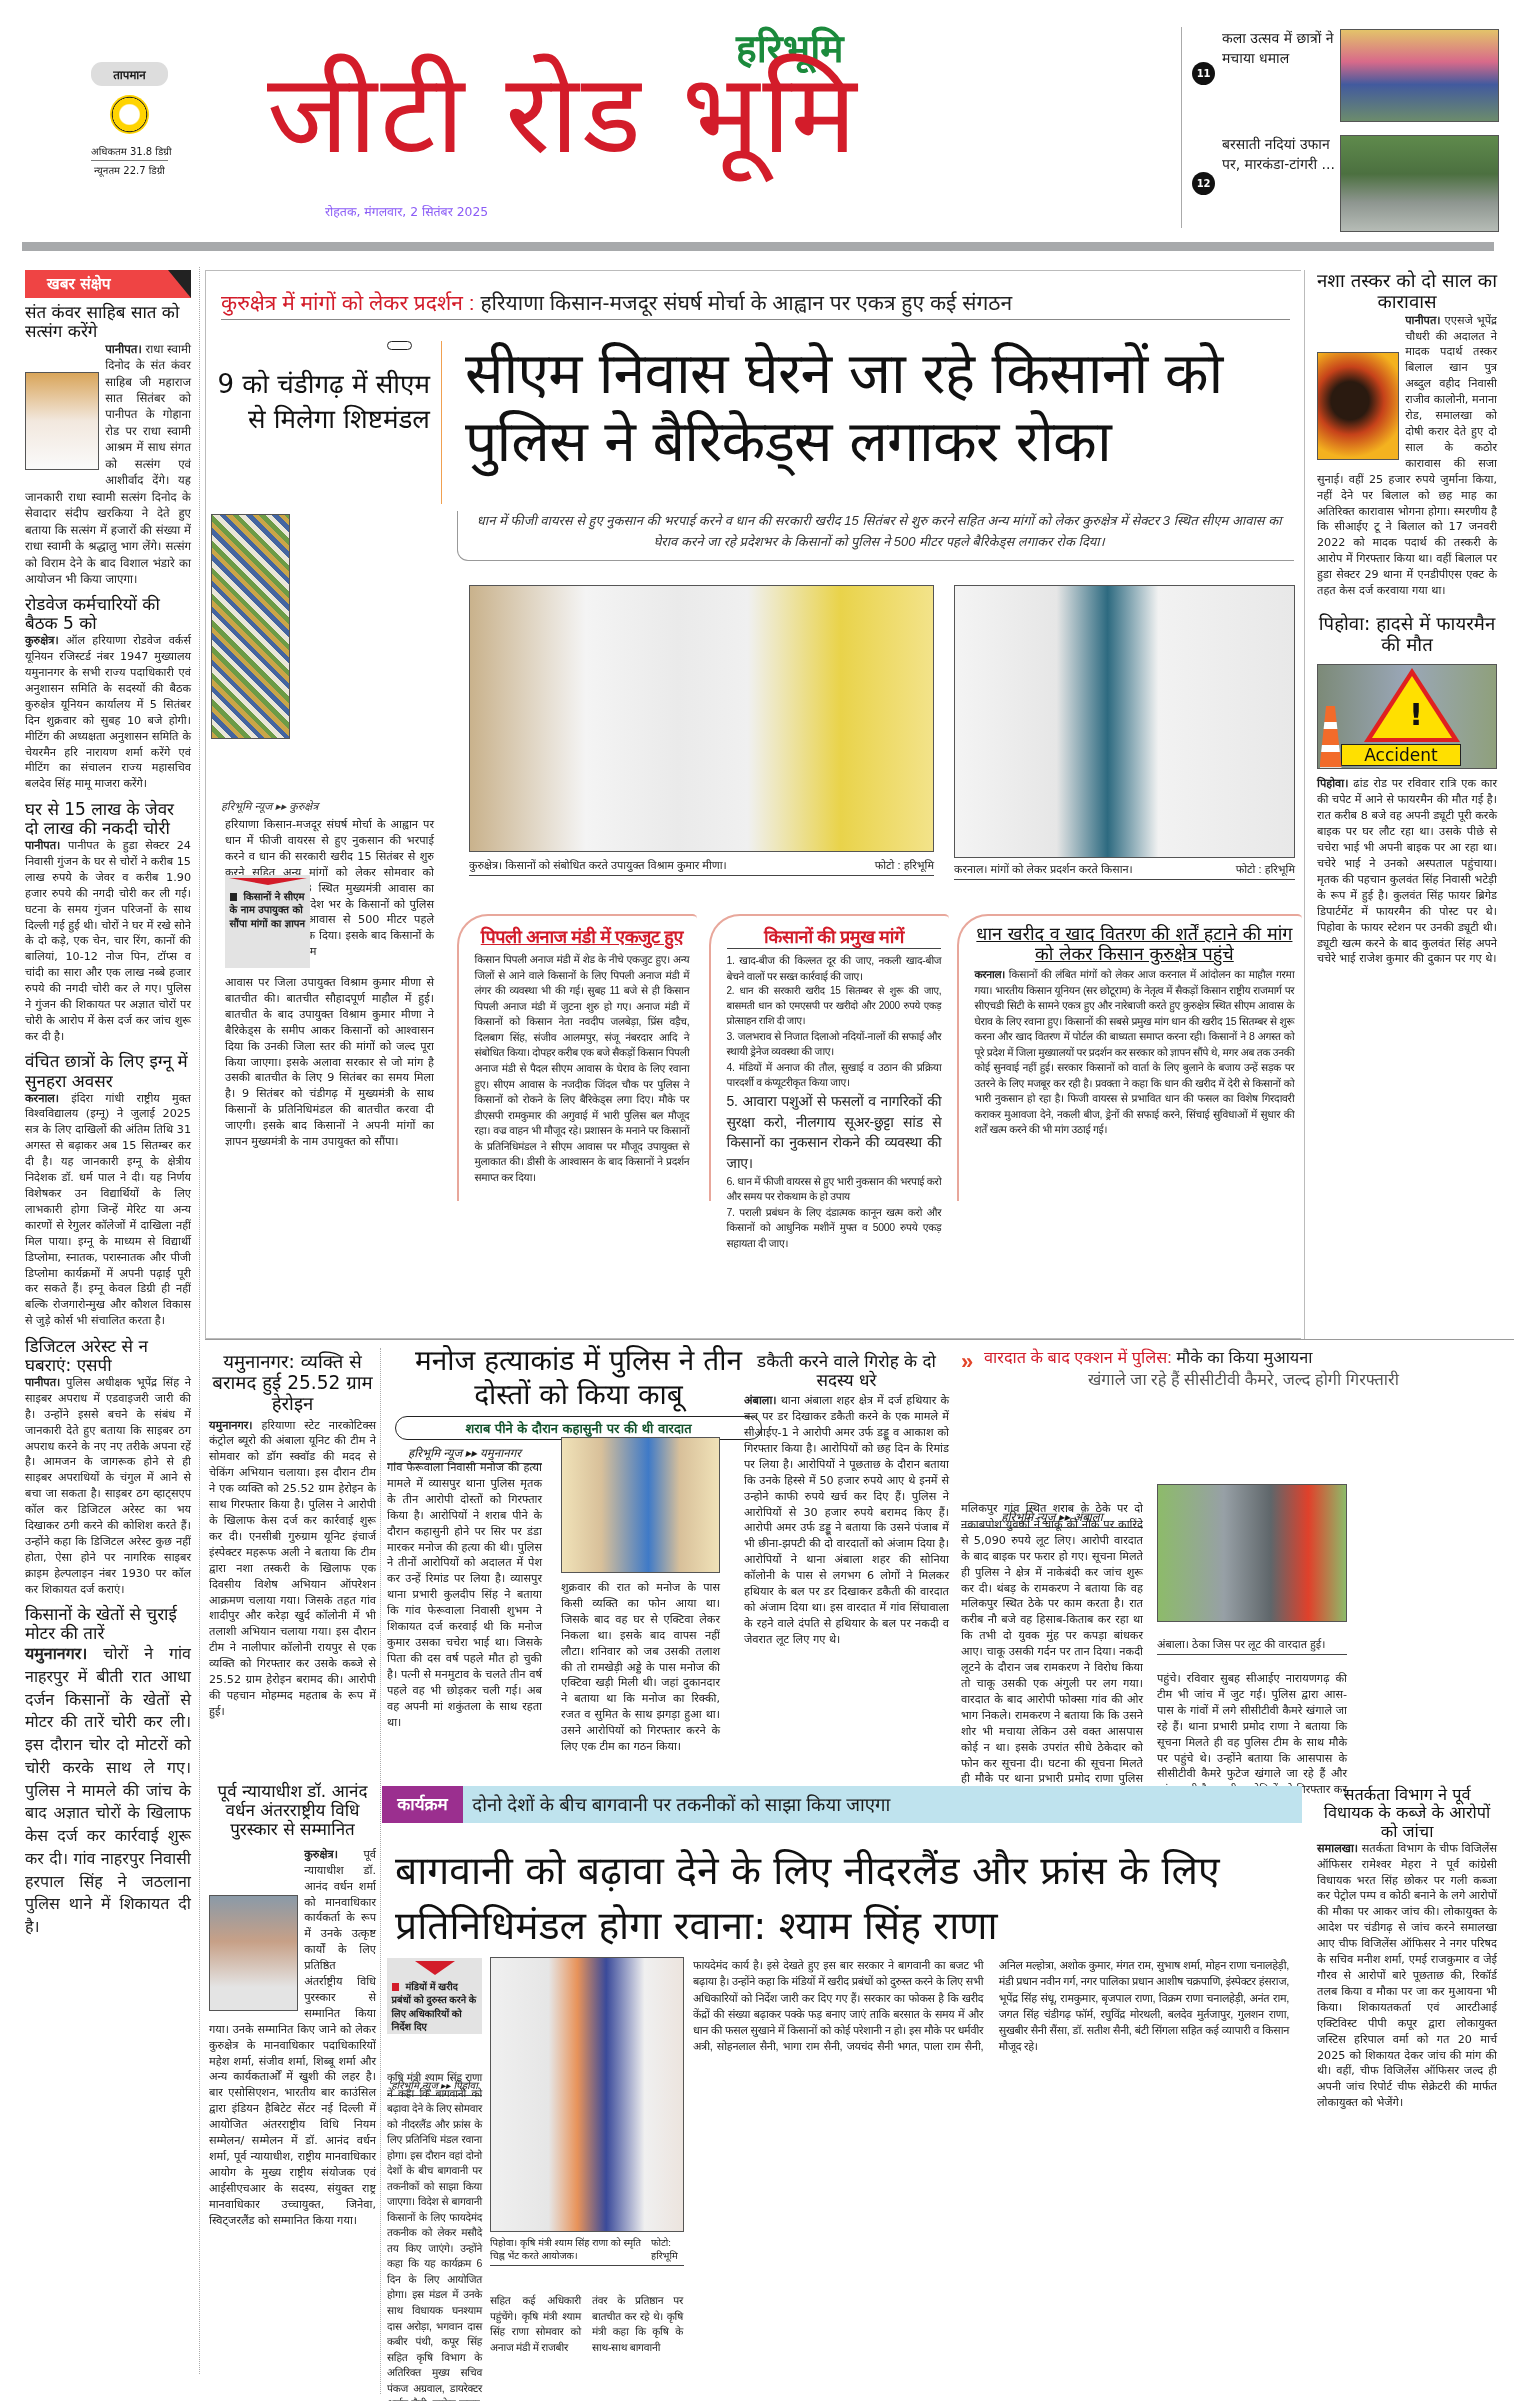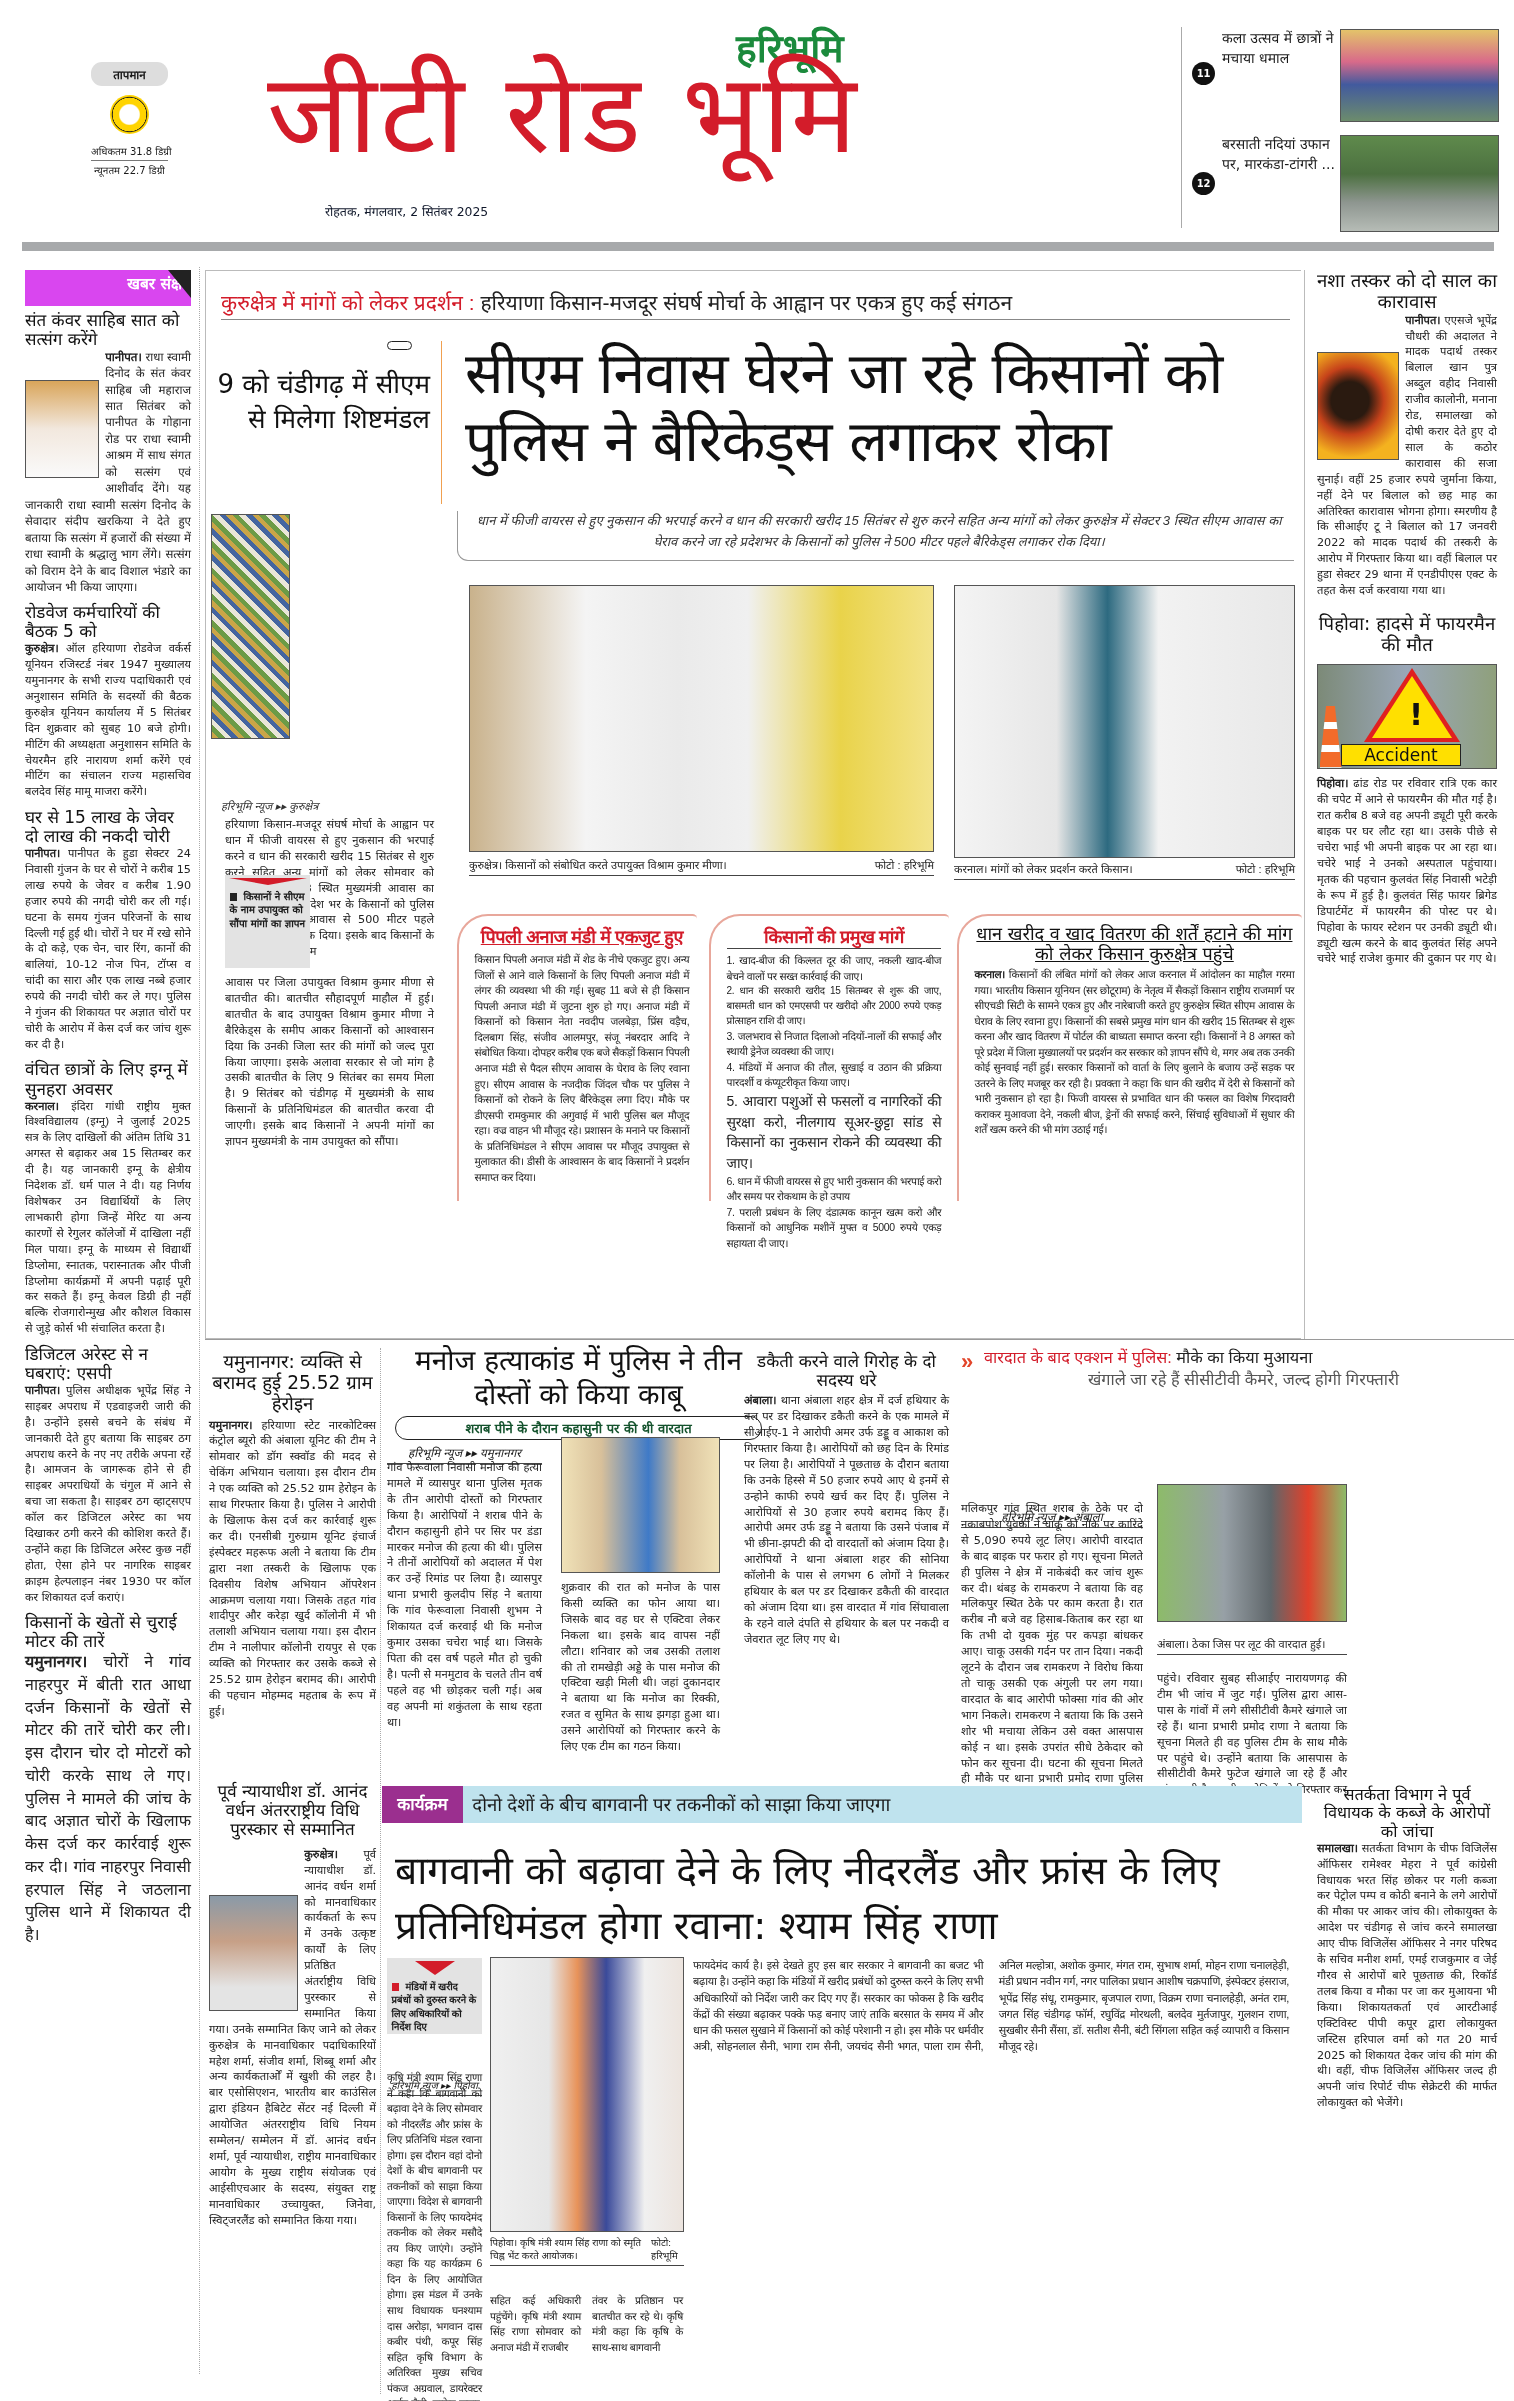--- a/index.html
+++ b/index.html
@@ -26,39 +26,39 @@
 
 <div class="abs" style="left:91px;top:62px;width:77px;text-align:center;">
   <div style="background:#ddd;border-radius:11px;padding:4.6px 0;font-size:11.6px;font-weight:bold;">तापमान</div>
   <div style="width:39px;height:39px;margin:9.3px auto;border-radius:50%;background:radial-gradient(circle,#fff 35%,#ffd400 40%,#ffd400 60%,#222 62%,#ffd400 66%);"></div>
   <div style="font-size:10px;border-bottom:1.5px solid #777;padding-bottom:2.3px;white-space:nowrap;text-align:center;">अधिकतम 31.8 डिग्री</div>
   <div style="font-size:10px;padding-top:2.3px;white-space:nowrap;">न्यूनतम  22.7 डिग्री</div>
 </div>
 
 <div class="abs" style="left:736px;top:20px;font-size:39px;font-weight:bold;color:#1b8a3c;font-family:'DejaVu Sans',sans-serif;">हरिभूमि</div>
 <div class="abs" style="left:267px;top:54px;font-size:110px;color:#d31c2a;font-family:'DejaVu Sans',sans-serif;letter-spacing:3.1px;line-height:1.1;">जीटी रोड भूमि</div>
-<div class="abs" style="left:325px;top:203px;font-size:12.4px;color:#0f172a;">रोहतक, मंगलवार, 2 सितंबर 2025</div>
+<div class="abs" style="left:325px;top:203px;font-size:12.4px;color:#8b5cf6;">रोहतक, मंगलवार, 2 सितंबर 2025</div>
 
 <div class="abs" style="left:1181px;top:27px;width:0;height:201px;border-left:1.5px solid #aaa;"></div>
 <div class="abs" style="left:1189px;top:29px;width:310px;height:93px;">
   <div style="position:absolute;left:3.1px;top:33px;width:23px;height:23px;border-radius:50%;background:#111;color:#fff;font-size:10px;text-align:center;line-height:23px;font-weight:bold;">11</div>
   <div style="position:absolute;left:33px;top:0;width:116px;font-size:14px;line-height:1.4;">कला उत्सव में छात्रों ने मचाया धमाल</div>
   <div class="photo" style="left:151px;top:0;width:159px;height:93px;background:linear-gradient(180deg,#e3c36a 0%,#d86a8a 35%,#425a9e 60%,#6c8c6c 100%);"></div>
 </div>
 <div class="abs" style="left:1189px;top:135px;width:310px;height:97px;">
   <div style="position:absolute;left:3.1px;top:37px;width:23px;height:23px;border-radius:50%;background:#111;color:#fff;font-size:10px;text-align:center;line-height:23px;font-weight:bold;">12</div>
   <div style="position:absolute;left:33px;top:0;width:116px;font-size:14px;line-height:1.4;">बरसाती नदियां उफान पर, मारकंडा-टांगरी ...</div>
   <div class="photo" style="left:151px;top:0;width:159px;height:97px;background:linear-gradient(180deg,#5f8a4c 0%,#4c7040 40%,#8e9690 70%,#b6bcb6 100%);"></div>
 </div>
 
 <div class="abs" style="left:22px;top:242px;width:1472px;height:9.3px;background:#a7a9ab;"></div>
 
 <div class="vdiv" style="left:199px;top:267px;height:2107px;"></div>
 <div class="abs" style="left:25px;top:270px;width:166px;">
-  <div style="position:relative;background:#d946ef;height:36px;margin-bottom:4.6px;text-align:right;">
+  <div style="position:relative;background:#ef4444;height:28px;margin-bottom:4.6px;">
     <span style="color:#fff;font-weight:bold;font-size:15.5px;line-height:28px;padding-left:22px;">खबर संक्षेप</span>
     <span style="position:absolute;right:0;top:0;border-left:23px solid transparent;border-top:28px solid #222;"></span>
   </div>
 
   <div>
     <div class="hl" style="font-size:17px;">संत कंवर साहिब सात को सत्संग करेंगे</div>
     <div class="photo" style="position:relative;float:left;width:74px;height:98px;margin:31px 6.2px 3.1px 0;background:linear-gradient(180deg,#d9a55a 0%,#f2e8de 50%,#fafafa 100%);"></div>
     <div class="body" style="font-size:11.6px;"><span class="dateline">पानीपत।</span> <span>राधा स्वामी दिनोद के संत कंवर साहिब जी महाराज सात सितंबर को पानीपत के गोहाना रोड पर राधा स्वामी आश्रम में साध संगत को सत्संग एवं आशीर्वाद देंगे। यह जानकारी राधा स्वामी सत्संग दिनोद के सेवादार संदीप खरकिया ने देते हुए बताया कि सत्संग में हजारों की संख्या में राधा स्वामी के श्रद्धालु भाग लेंगे। सत्संग को विराम देने के बाद विशाल भंडारे का आयोजन भी किया जाएगा।</span></div>
   </div>
 

